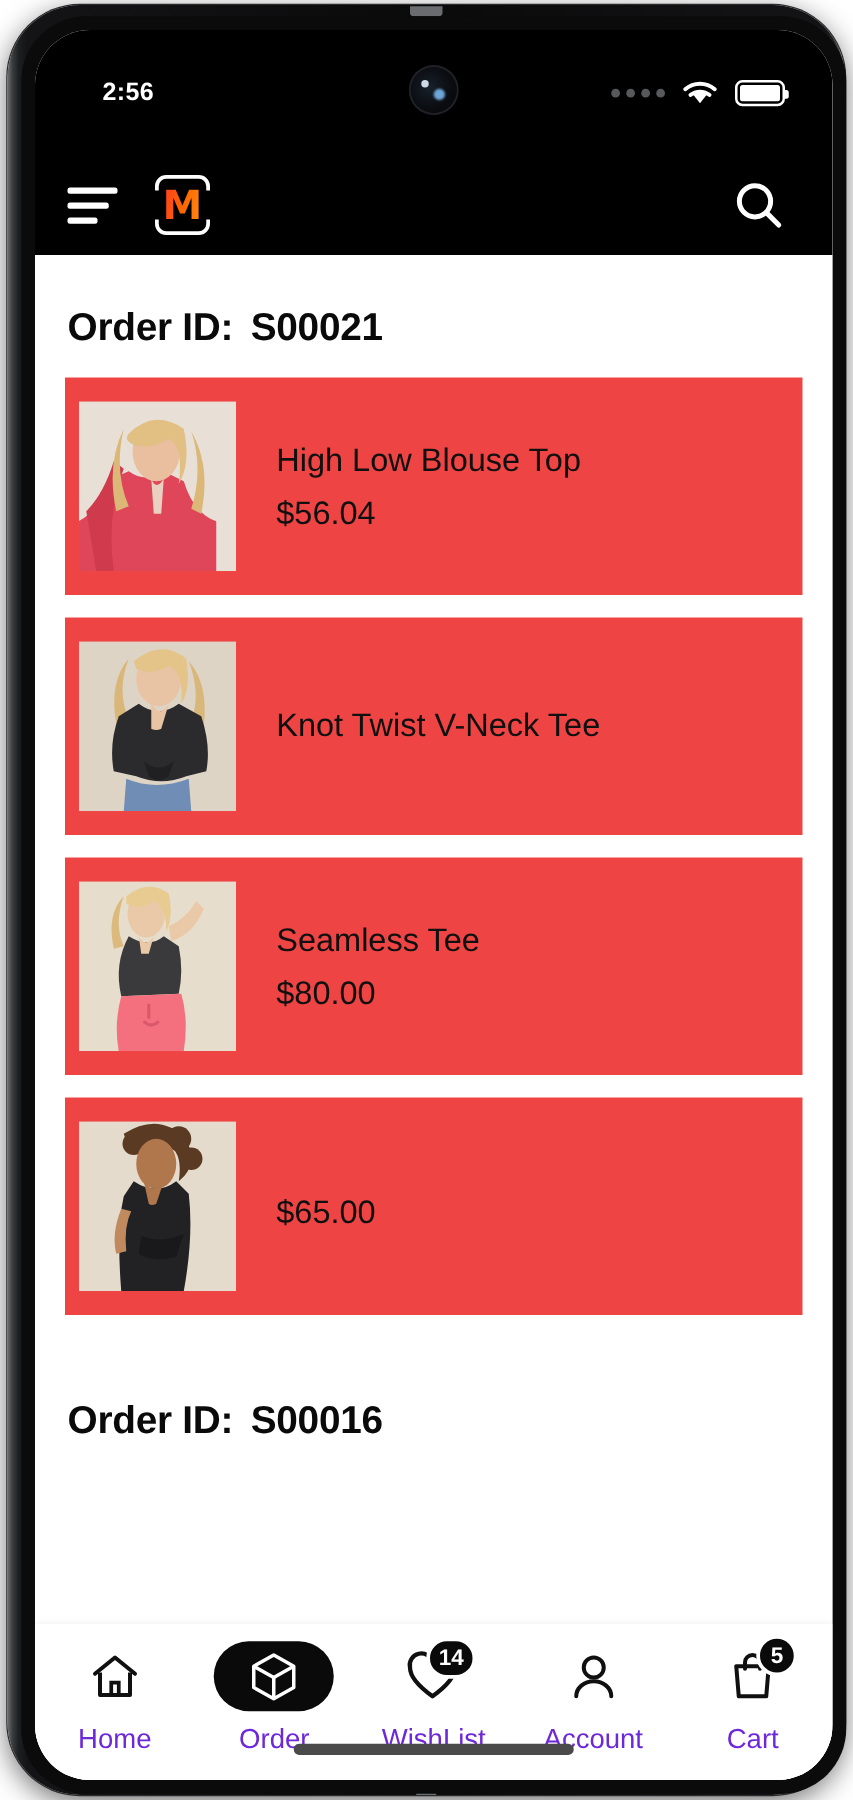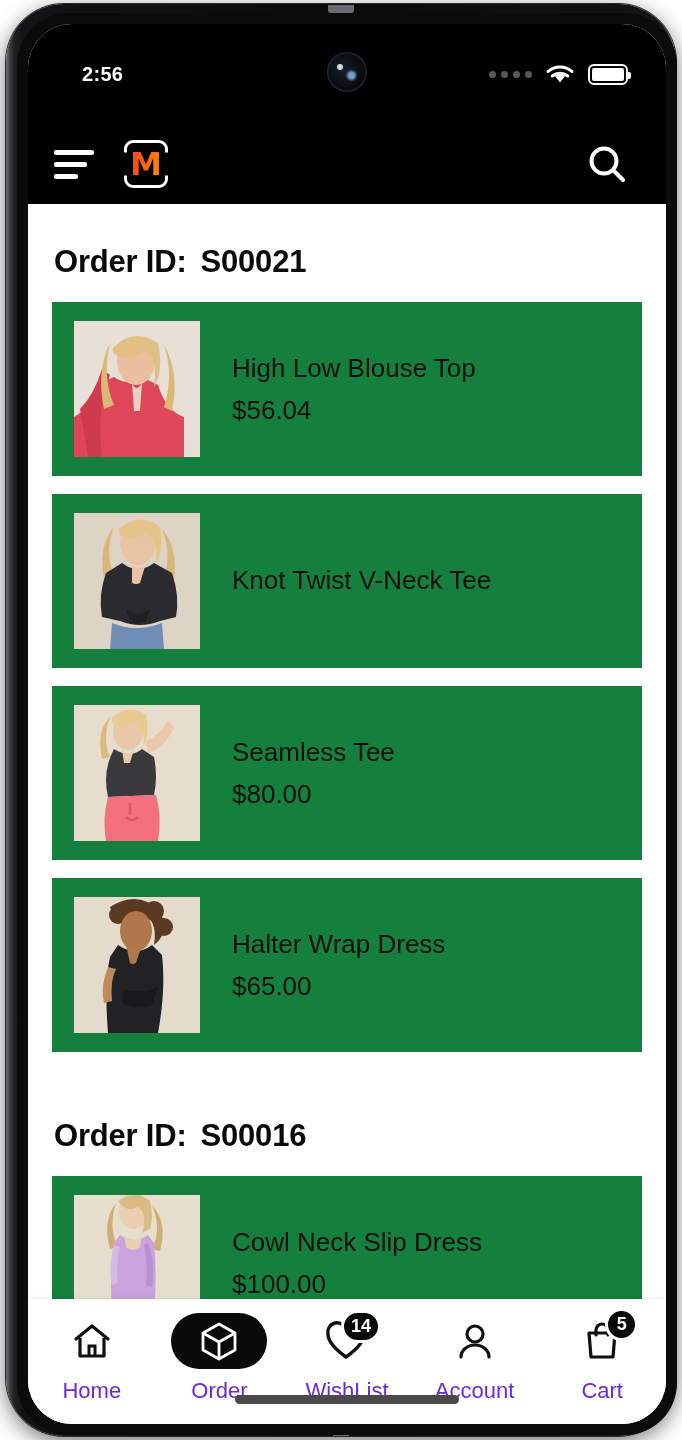--- a/index.html
+++ b/index.html
@@ -199,25 +199,25 @@
     color: #0a0a0a;
     padding: 40px 0 22px 26px;
     letter-spacing: -0.2px;
     font-family: "Liberation Sans", sans-serif;
   }
   .order-title .oid { margin-left: 14px; }
   .order-title.second { padding-top: 48px; }
 
   .card {
     margin: 0 24px 18px 24px;
-    background: #15803d;
+    background: #ef4444;
     height: 174px;
     display: flex;
     align-items: center;
-    padding-left: 22px;
+    padding-left: 11px;
     cursor: pointer;
   }
   .thumb {
     width: 126px;
     height: 136px;
     flex: 0 0 126px;
     background-size: cover;
     background-position: center top;
     position: relative;
     overflow: hidden;
@@ -426,48 +426,28 @@
             <circle cx="80" cy="14" r="10" fill="#5a3a22"></circle>
             <circle cx="90" cy="30" r="9" fill="#5a3a22"></circle>
             <ellipse cx="62" cy="34" rx="16" ry="20" fill="#b0764c"></ellipse>
             <path d="M44 48 q18 12 34 0 l10 10 q4 34 -4 78 H34 q-4 -50 2 -76Z" fill="#222225"></path>
             <path d="M52 48 q8 12 16 0 l-6 18 q-4 2 -6 0Z" fill="#b0764c"></path>
             <path d="M34 70 q-8 20 -4 36 l8 -2 q-2 -20 4 -32Z" fill="#c08a5e"></path>
             <path d="M50 92 q18 6 34 -2 l-6 18 q-16 6 -30 -2Z" fill="#19191c"></path>
           </svg>
         </div>
         <div class="card-info">
-          <div class="p-name">Halter Wrap Dress</div>
           <div class="p-price">$65.00</div>
         </div>
       </div>
 
       <div class="order-title second">
         <span>Order ID:</span><span class="oid">S00016</span>
       </div>
 
-      <div class="card">
-        <div class="thumb">
-          <svg width="126" height="136" viewBox="0 0 126 136" preserveAspectRatio="xMidYMin slice">
-            <rect width="126" height="136" fill="#e6dfcd"></rect>
-            <ellipse cx="60" cy="16" rx="15" ry="18" fill="#ecceb0"></ellipse>
-            <path d="M44 6 q18 -12 32 0 q4 16 0 28 l-8 4 q6 -20 -4 -26 q-12 6 -20 -6Z" fill="#d9bb84"></path>
-            <path d="M42 8 q-8 24 2 44 l-8 2 q-8 -28 6 -46Z" fill="#cfae76"></path>
-            <path d="M78 10 q10 24 0 44 l8 2 q8 -28 -8 -46Z" fill="#cfae76"></path>
-            <path d="M46 40 q14 10 28 0 l6 8 q4 40 -2 88 H40 q-6 -50 0 -88Z" fill="#c9a3dc"></path>
-            <path d="M50 40 q8 10 18 0 l-2 12 q-8 6 -14 0Z" fill="#ecceb0"></path>
-            <path d="M40 50 q-6 22 -2 40 l6 -2 q-2 -22 2 -36Z" fill="#d8b8e6"></path>
-            <path d="M74 48 q8 22 4 44 l-6 -2 q2 -24 -2 -40Z" fill="#b891cc"></path>
-          </svg>
-        </div>
-        <div class="card-info">
-          <div class="p-name">Cowl Neck Slip Dress</div>
-          <div class="p-price">$100.00</div>
-        </div>
-      </div>
 
     </div>
 
     <div class="bottomnav">
 
       <div class="navitem">
         <div class="navicon-wrap">
           <svg width="44" height="44" viewBox="0 0 44 44">
             <path d="M6 20 L22 7 L38 20" stroke="#101010" stroke-width="3.2" fill="none" stroke-linecap="round" stroke-linejoin="round"></path>
             <path d="M10 19 V37 H34 V19" stroke="#101010" stroke-width="3.2" fill="none" stroke-linejoin="round"></path>

